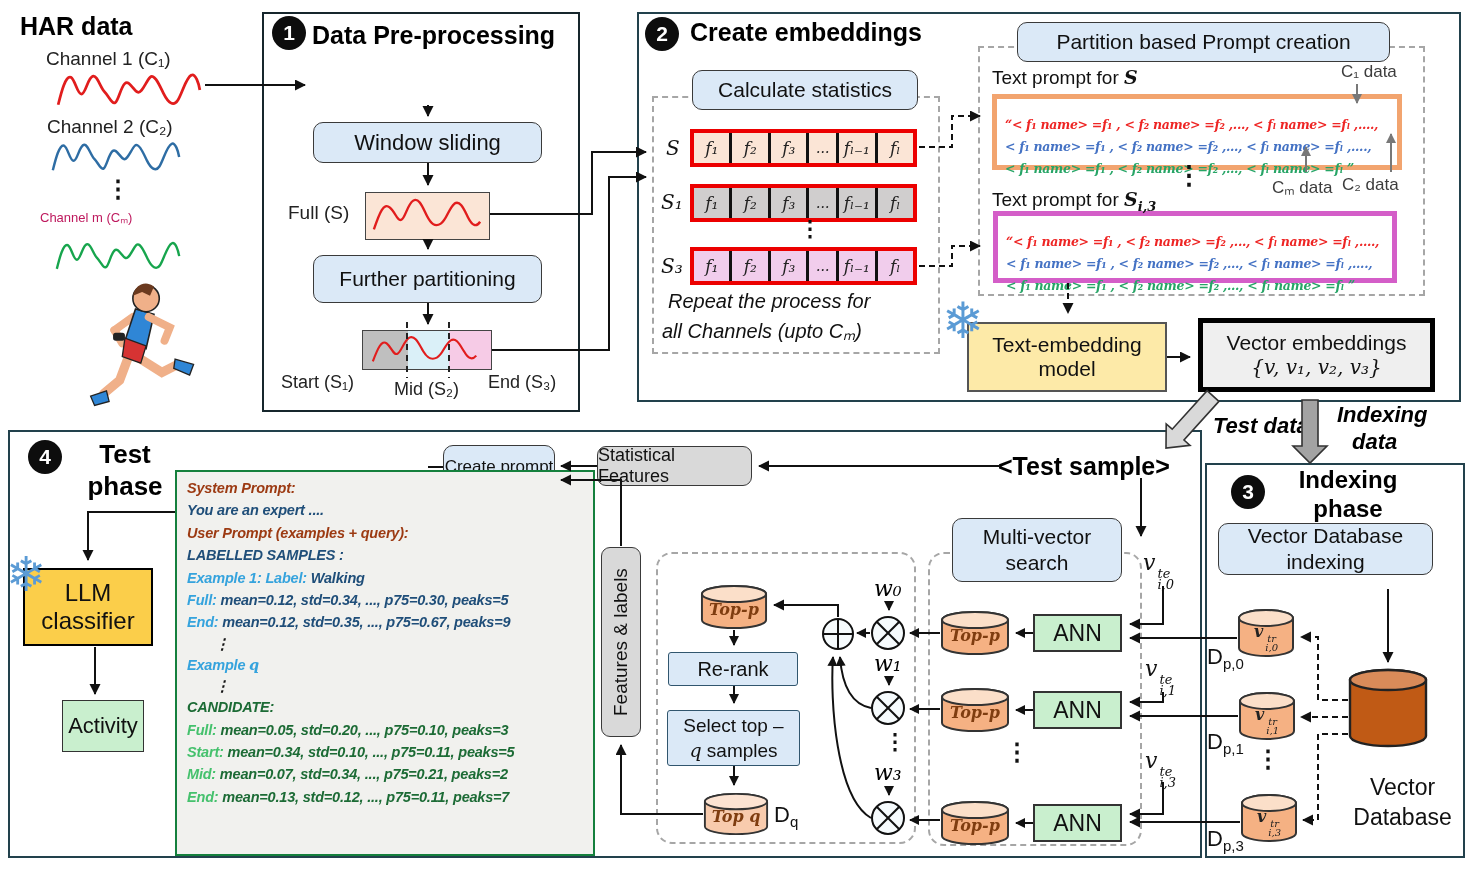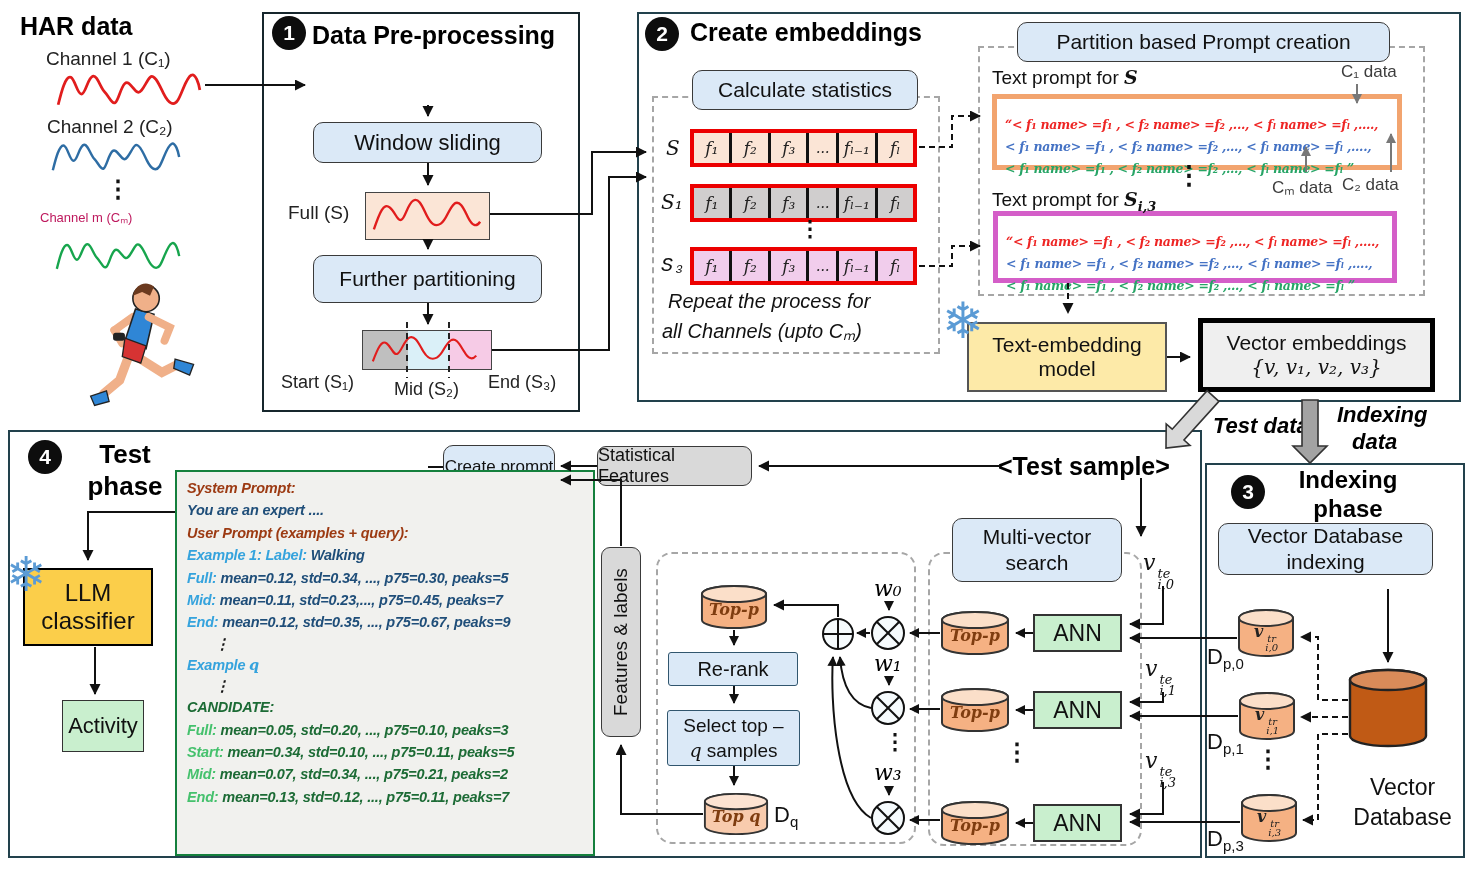--- a/index.html
+++ b/index.html
@@ -113,21 +113,21 @@
   <div class="abs math" style="left:661px;top:190px;font-size:20px;color:#111;z-index:4;">S₁</div>
   <div class="abs featrow rowS1" style="left:690px;top:184px;width:227px;height:38px;">
     <div class="cell">f₁</div>
       <div class="cell">f₂</div>
       <div class="cell">f₃</div>
       <div class="cell dots">...</div>
       <div class="cell">fₗ₋₁</div>
       <div class="cell">fₗ</div>
   </div>
   <div class="abs vdots" style="left:799px;top:222px;font-size:22px;line-height:13px;">⋮</div>
-  <div class="abs math" style="left:661px;top:254px;font-size:20px;color:#111;z-index:4;font-family:Liberation Mono, monospace;">S₃</div>
+  <div class="abs math" style="left:661px;top:254px;font-size:20px;color:#111;z-index:4;">S₃</div>
   <div class="abs featrow rowS3" style="left:690px;top:247px;width:227px;height:38px;">
     <div class="cell">f₁</div>
       <div class="cell">f₂</div>
       <div class="cell">f₃</div>
       <div class="cell dots">...</div>
       <div class="cell">fₗ₋₁</div>
       <div class="cell">fₗ</div>
   </div>
   <div class="abs" style="left:668px;top:290px;font-size:20px;font-style:italic;color:#111;z-index:4;">Repeat the process for</div>
   <div class="abs" style="left:662px;top:317px;font-size:20px;font-style:italic;color:#111;z-index:4;">all Channels (upto Cₘ)</div>
@@ -172,23 +172,23 @@
     <div>phase</div>
   </div>
   <div class="abs bluebox" style="left:443px;top:445px;width:112px;height:43px;font-size:17px;">Create prompt</div>
   <div class="abs graybox" style="left:597px;top:446px;width:155px;height:40px;font-size:18px;">Statistical Features</div>
   <div class="abs ttl" style="left:998px;top:452px;font-size:25px;">&lt;Test sample&gt;</div>
 
   <div class="abs promptbox" style="left:175px;top:470px;width:420px;height:386px;">
     <div class="pl c-brown">System Prompt:</div>
     <div class="pl c-navy">You are an expert ....</div>
     <div class="pl c-brown">User Prompt (examples + query):</div>
+    <div class="pl c-navy">LABELLED SAMPLES :</div>
     <div class="pl"><span class="c-sky">Example 1:</span><span class="c-sky"> </span><span class="c-sky">Label:</span><span class="c-navy"> </span><span class="c-navy">Walking</span></div>
     <div class="pl"><span class="c-sky">Full:</span><span class="c-navy"> mean=0.12, std=0.34, ..., p75=0.30, peaks=5</span></div>
-    <div class="pl"><span class="c-sky">Mid:</span><span class="c-navy"> mean=0.11, std=0.23,..., p75=0.45, peaks=7</span></div>
     <div class="pl"><span class="c-sky">End:</span><span class="c-navy"> mean=0.12, std=0.35, ..., p75=0.67, peaks=9</span></div>
     <div class="pl" style="color:#111;padding-left:28px;line-height:20px;">⋮</div>
     <div class="pl"><span class="c-sky">Example </span><span class="c-sky math">q</span></div>
     <div class="pl" style="color:#111;padding-left:28px;line-height:20px;">⋮</div>
     <div class="pl c-dgreen">CANDIDATE:</div>
     <div class="pl"><span class="c-lgreen">Full:</span><span class="c-dgreen"> mean=0.05, std=0.20, ..., p75=0.10, peaks=3</span></div>
     <div class="pl"><span class="c-lgreen">Start:</span><span class="c-dgreen"> mean=0.34, std=0.10, ..., p75=0.11, peaks=5</span></div>
     <div class="pl"><span class="c-lgreen">Mid:</span><span class="c-dgreen"> mean=0.07, std=0.34, ..., p75=0.21, peaks=2</span></div>
     <div class="pl"><span class="c-lgreen">End:</span><span class="c-dgreen"> mean=0.13, std=0.12, ..., p75=0.11, peaks=7</span></div>
   </div>

